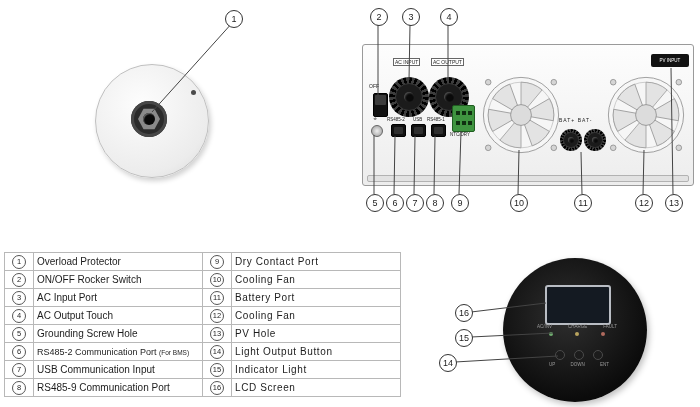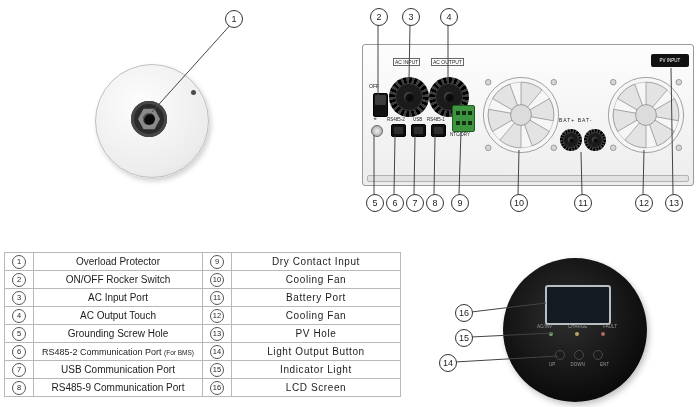--- a/index.html
+++ b/index.html
@@ -66,21 +66,21 @@
   .ind-dot { width:4px; height:4px; border-radius:50%; }
   .btn-row { position:absolute; left:52px; top:92px; width:48px; display:flex; justify-content:space-between; }
   .lcd-btn { width:8px; height:8px; border-radius:50%; background:#1c1c1c; border:1px solid #4a4a4a; }
   .btn-labels { position:absolute; left:46px; top:104px; width:60px; display:flex; justify-content:space-between;
                 font-size:4.5px; color:#9a9a9a; }
 
   
   .parts-table { position:absolute; left:4px; top:252px; border-collapse:collapse; background:#fff; z-index:2; }
   .parts-table td { border:1px solid #b8b8b8; height:17px; padding:0 3px; font-size:10px; }
   .parts-table td.num { width:22px; text-align:center; }
-  .parts-table td.lbl { width:162px; text-align:center; white-space:nowrap; }
+  .parts-table td.lbl { width:162px; text-align:left; white-space:nowrap; }
   .parts-table td.lbl.sp { letter-spacing:.6px; }
   .parts-table td.lbl.tight { font-size:9px; }
   .circ { display:inline-block; width:12px; height:12px; border:1px solid #555; border-radius:50%;
           font-size:7.5px; line-height:12px; text-align:center; vertical-align:middle; }
   .small-suffix { font-size:6.5px; }
 </style>
 </head>
 <body>
 
 <div class="canvas">
@@ -215,21 +215,21 @@
       <span>ENT</span>
     </div>
   </div>
 
   <table class="parts-table">
     <tbody>
       <tr>
         <td class="num"><span class="circ">1</span></td>
         <td class="lbl">Overload Protector</td>
         <td class="num"><span class="circ">9</span></td>
-        <td class="lbl sp">Dry Contact Input</td>
+        <td class="lbl sp">Dry Contact Port</td>
       </tr>
       <tr>
         <td class="num"><span class="circ">2</span></td>
         <td class="lbl">ON/OFF Rocker Switch</td>
         <td class="num"><span class="circ">10</span></td>
         <td class="lbl sp">Cooling Fan</td>
       </tr>
       <tr>
         <td class="num"><span class="circ">3</span></td>
         <td class="lbl">AC Input Port</td>
@@ -249,21 +249,21 @@
         <td class="lbl sp">PV Hole</td>
       </tr>
       <tr>
         <td class="num"><span class="circ">6</span></td>
         <td class="lbl tight"><span>RS485-2 Communication Port</span> <span class="small-suffix">(For BMS)</span></td>
         <td class="num"><span class="circ">14</span></td>
         <td class="lbl sp">Light Output Button</td>
       </tr>
       <tr>
         <td class="num"><span class="circ">7</span></td>
-        <td class="lbl">USB Communication Port</td>
+        <td class="lbl">USB Communication Input</td>
         <td class="num"><span class="circ">15</span></td>
         <td class="lbl sp">Indicator Light</td>
       </tr>
       <tr>
         <td class="num"><span class="circ">8</span></td>
         <td class="lbl">RS485-9 Communication Port</td>
         <td class="num"><span class="circ">16</span></td>
         <td class="lbl sp">LCD Screen</td>
       </tr>
     </tbody>

